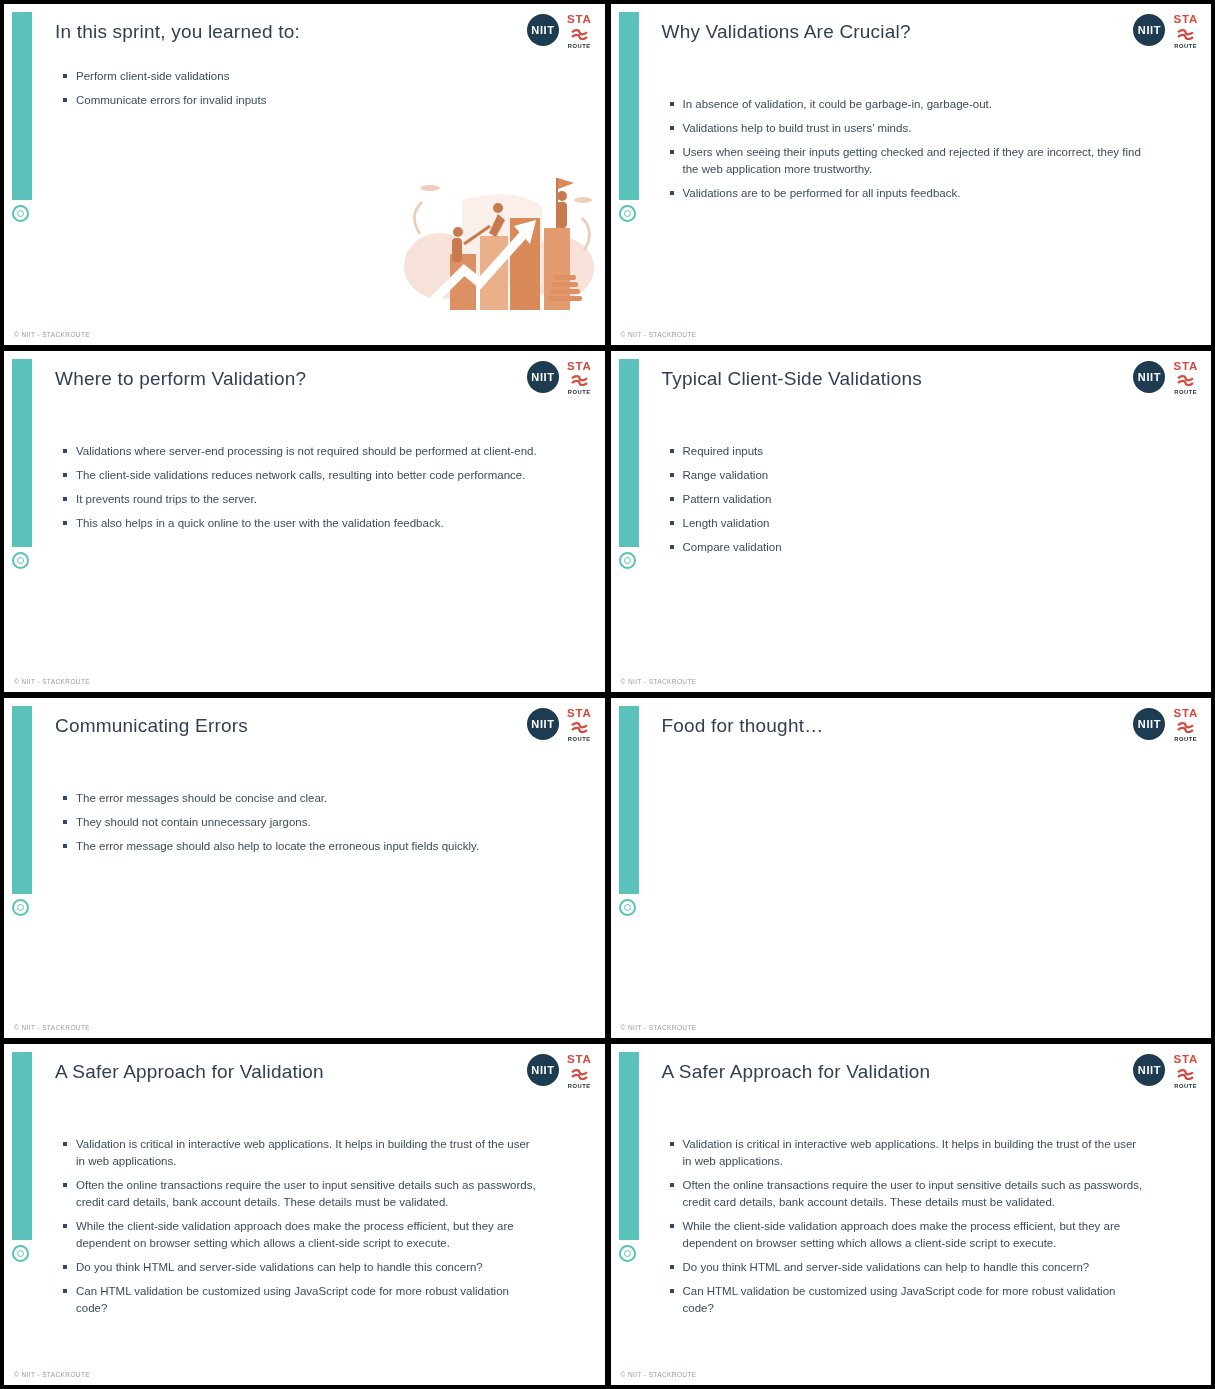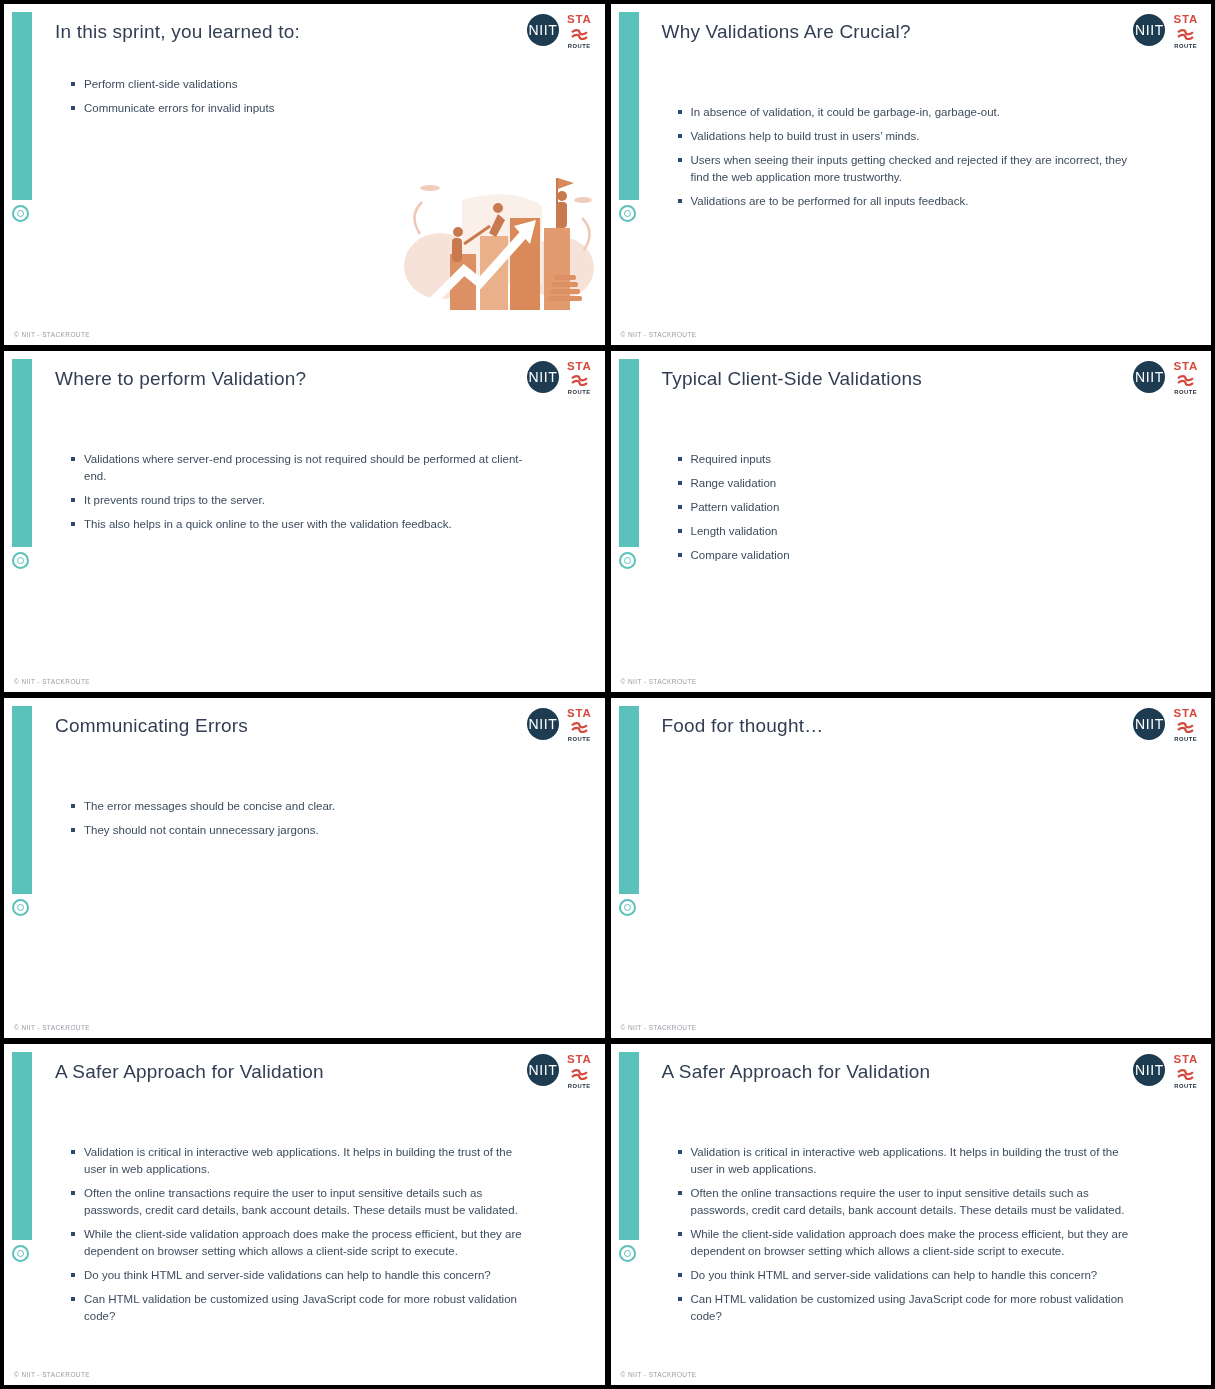--- a/index.html
+++ b/index.html
@@ -13,28 +13,28 @@
     padding:4px;box-sizing:border-box;
   }
   .slide{position:relative;background:#fff;overflow:hidden;}
   .bar{position:absolute;left:8px;top:8px;width:20px;height:188px;background:#5bc2bb;}
   .ring{position:absolute;left:8px;top:201px;width:17px;height:17px;border:2px solid #5bc2bb;
         border-radius:50%;box-sizing:border-box;display:flex;align-items:center;justify-content:center;}
   .ring::after{content:"";width:7px;height:7px;border:1.6px solid #5bc2bb;border-radius:50%;box-sizing:border-box;}
   .title{position:absolute;left:51px;top:17px;font-size:19px;color:#323e54;letter-spacing:.2px;white-space:nowrap;}
   .logos{position:absolute;top:10px;right:13px;display:flex;align-items:flex-start;gap:8px;}
   .niit-circle{width:32px;height:32px;border-radius:50%;background:#1d3c51;color:#fff;
-        display:flex;align-items:center;justify-content:center;font-size:14px;font-weight:normal;letter-spacing:.6px;}
+        display:flex;align-items:center;justify-content:center;font-size:11px;font-weight:bold;letter-spacing:.6px;}
   .sr{display:flex;flex-direction:column;align-items:center;line-height:1;}
   .sr-sta{color:#d44a3e;font-weight:bold;font-size:11.5px;letter-spacing:.8px;}
   .sr-glyph{margin:1px 0;}
   .sr-route{color:#22313f;font-weight:bold;font-size:5.8px;letter-spacing:.5px;}
   .content{position:absolute;left:51px;top:84px;width:492px;}
   .slide--first .content{top:56px;}
-  .content ul{list-style:none;margin:16px;padding:0;}
+  .content ul{list-style:none;margin:8px;padding:0;}
   .content li{position:relative;padding-left:13px;margin-bottom:7px;
         font-size:11.5px;line-height:17px;color:#3c4c5e;}
   .content li::before{content:"";position:absolute;left:0;top:6px;width:4px;height:4px;background:#2b4a70;}
   .footer{position:absolute;left:10px;bottom:7px;font-size:6.5px;color:#969ca4;letter-spacing:.4px;}
   .illus{position:absolute;right:8px;bottom:26px;}
 </style>
 </head>
 <body>
 
 <div class="grid">
@@ -132,20 +132,21 @@
         <span class="sr-glyph"><svg width="17" height="11" viewBox="0 0 17 11">
               <path d="M1 3.2 C4 .4,8 .4,8.5 3.2 C9 6,13 6,16 3.2" stroke="#d44a3e" stroke-width="2.2" fill="none"></path>
               <path d="M1 8 C4 5.2,8 5.2,8.5 8 C9 10.8,13 10.8,16 8" stroke="#d44a3e" stroke-width="2.2" fill="none"></path>
             </svg></span>
         <span class="sr-route">ROUTE</span>
       </div>
     </div>
     <div class="content">
       <ul>
         <li>Validations where server-end processing is not required should be performed at client-end.</li>
+        <li>The client-side validations reduces network calls, resulting into better code performance.</li>
         <li>It prevents round trips to the server.</li>
         <li>This also helps in a quick online to the user with the validation feedback.</li>
       </ul>
     </div>
     <div class="footer">© NIIT - STACKROUTE</div>
   </div>
 
   <div class="slide">
     <div class="bar"></div>
     <div class="ring"></div>
@@ -185,20 +186,21 @@
               <path d="M1 3.2 C4 .4,8 .4,8.5 3.2 C9 6,13 6,16 3.2" stroke="#d44a3e" stroke-width="2.2" fill="none"></path>
               <path d="M1 8 C4 5.2,8 5.2,8.5 8 C9 10.8,13 10.8,16 8" stroke="#d44a3e" stroke-width="2.2" fill="none"></path>
             </svg></span>
         <span class="sr-route">ROUTE</span>
       </div>
     </div>
     <div class="content">
       <ul>
         <li>The error messages should be concise and clear.</li>
         <li>They should not contain unnecessary jargons.</li>
+        <li>The error message should also help to locate the erroneous input fields quickly.</li>
       </ul>
     </div>
     <div class="footer">© NIIT - STACKROUTE</div>
   </div>
 
   <div class="slide">
     <div class="bar"></div>
     <div class="ring"></div>
     <div class="title">Food for thought…</div>
     <div class="logos">

